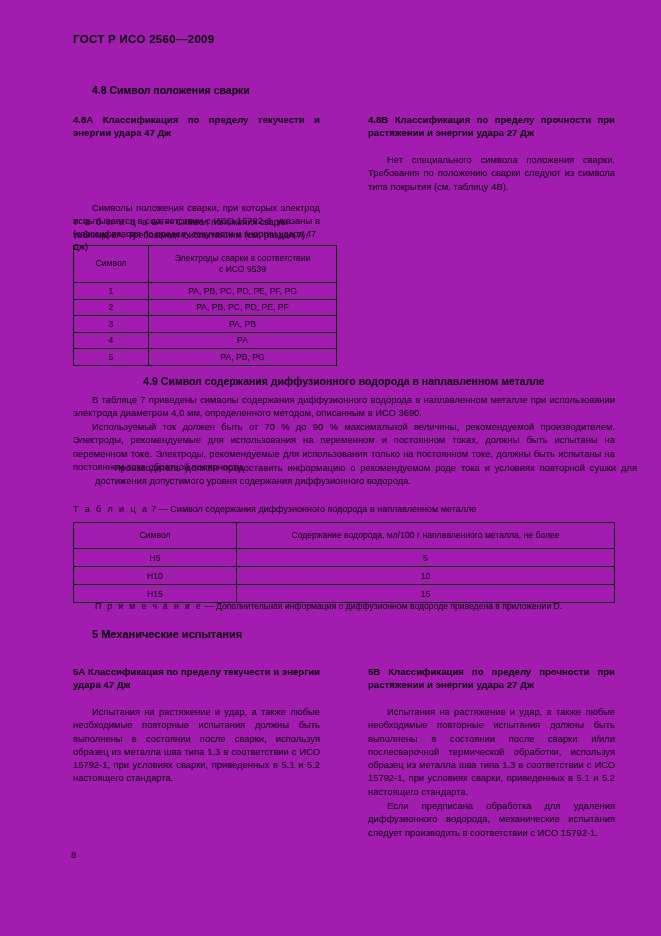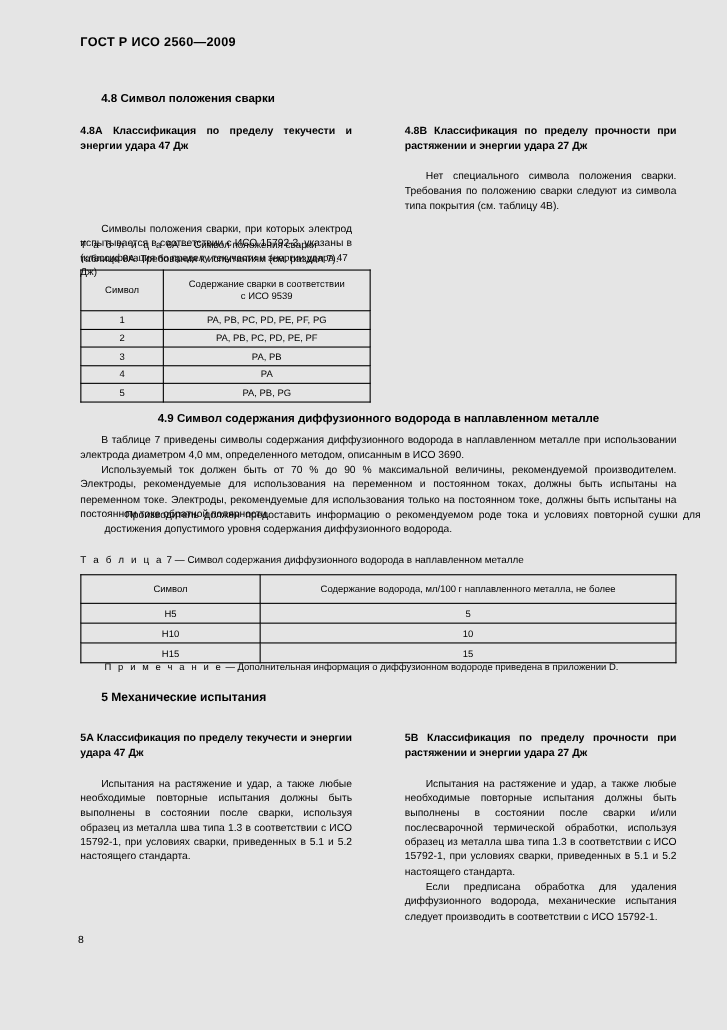--- a/index.html
+++ b/index.html
@@ -4,21 +4,21 @@
 <style>
   html, body {
     margin: 0;
     padding: 0;
     background: #ffffff;
   }
   .page {
     position: relative;
     width: 661px;
     height: 936px;
-    background: #e5e5e5;
+    background: #a21caf;
     font-family: "Liberation Sans", sans-serif;
     color: #000000;
     overflow: hidden;
   }
 
   
   .doc-header {
     position: absolute;
     left: 73px;
     top: 33px;
@@ -137,21 +137,21 @@
   <div class="t6a" style="top:245px;">
     <table>
       <colgroup>
           <col class="c1">
           <col>
         </colgroup>
       <thead>
         <tr>
           <td>Символ</td>
           <td>
-            <div>Содержание сварки в соответствии</div>
+            <div>Электроды сварки в соответствии</div>
             <div>с ИСО 9539</div>
           </td>
         </tr>
       </thead>
       <tbody>
         <tr>
           <td>1</td>
           <td>PA, PB, PC, PD, PE, PF, PG</td>
         </tr>
         <tr>

